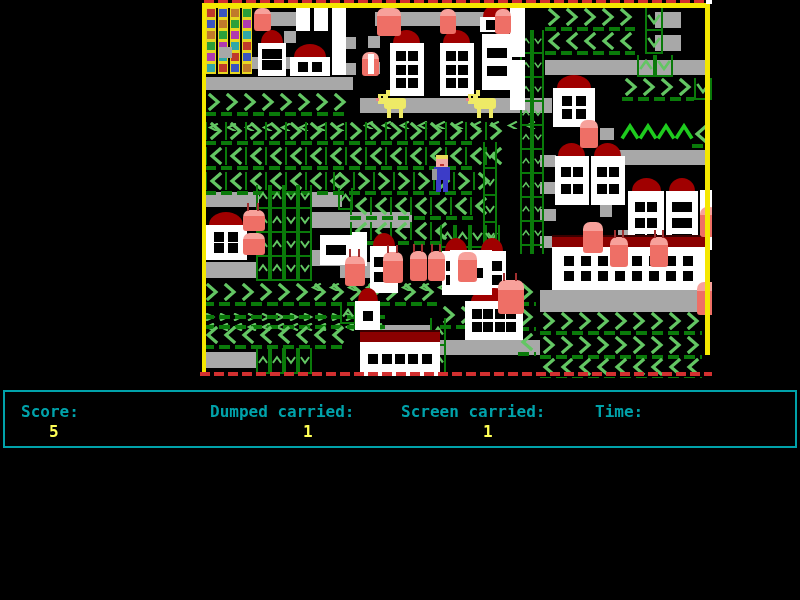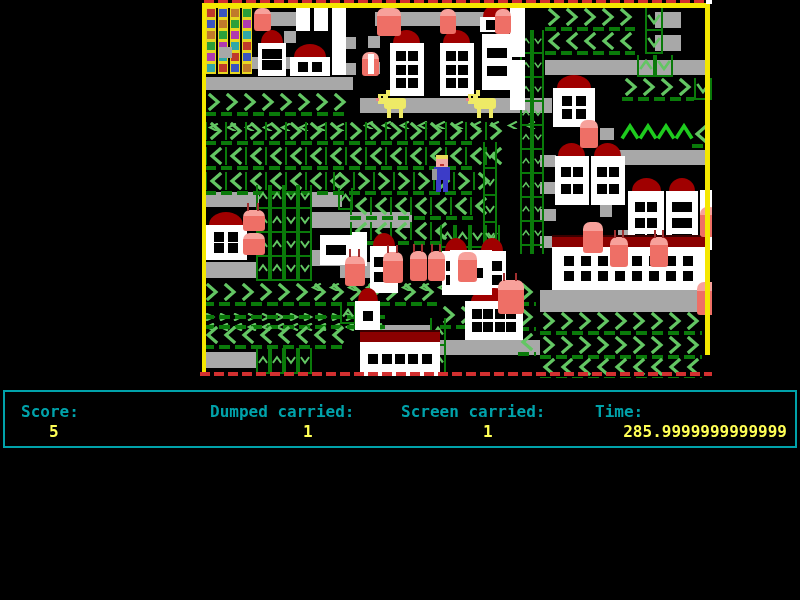--- a/index.html
+++ b/index.html
@@ -1400,15 +1400,14 @@
     </div>
 
   <div id="status-box" class="abs">
     <span class="st-label" style="left:16px">Score:</span>
     <span class="st-value" style="left:44px">5</span>
     <span class="st-label" style="left:205px">Dumped carried:</span>
     <span class="st-value" style="left:298px">1</span>
     <span class="st-label" style="left:396px">Screen carried:</span>
     <span class="st-value" style="left:478px">1</span>
     <span class="st-label" style="left:590px">Time:</span>
-    <span class="st-value" style="right:8px">285.9999999999999</span>
   </div>
 </div>
 
 </body></html>

